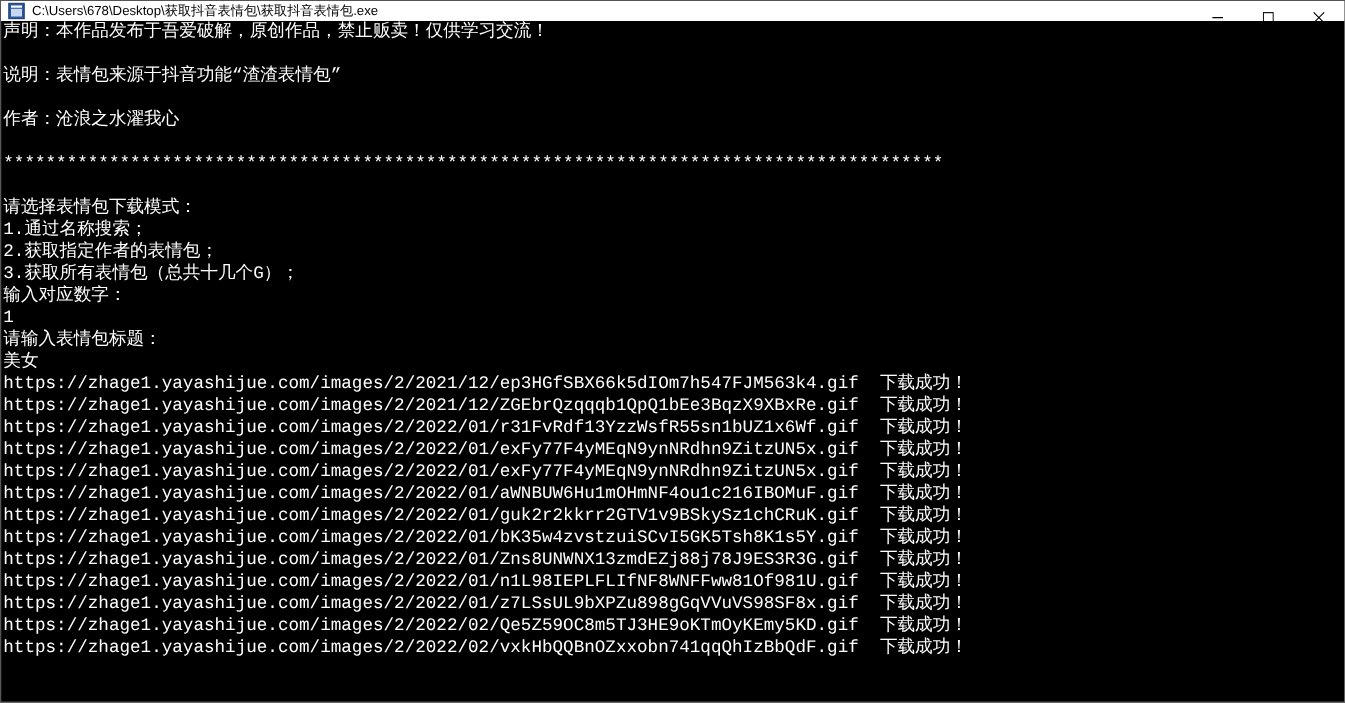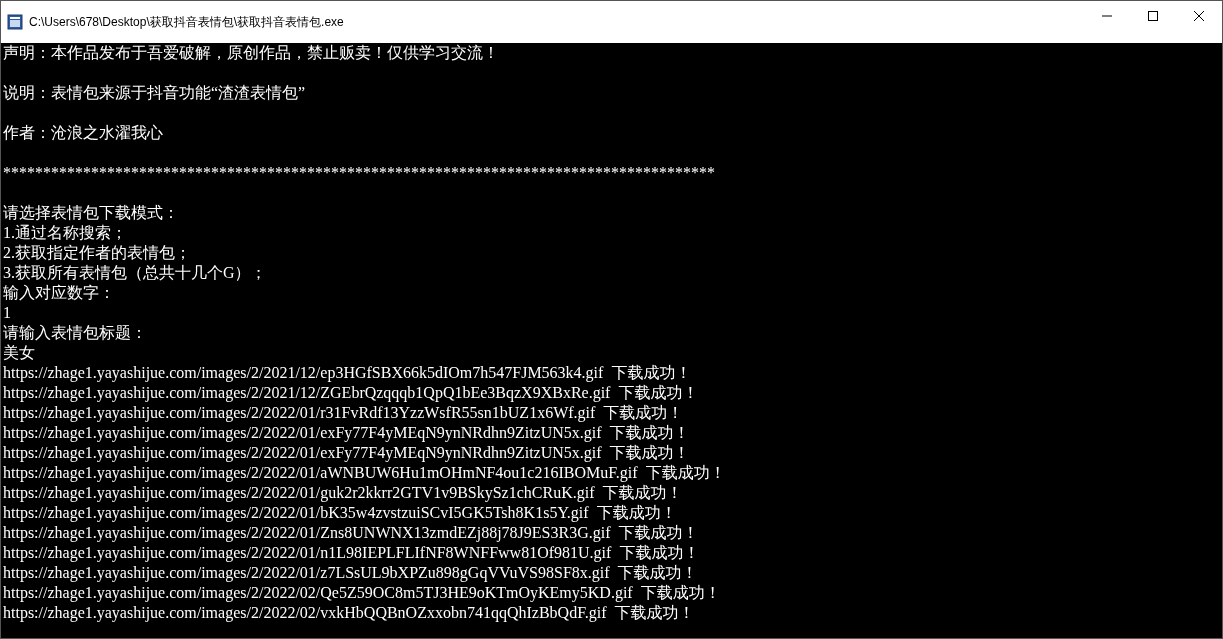--- a/index.html
+++ b/index.html
@@ -1,23 +1,23 @@
 <!DOCTYPE html>
 <html><head>
 <meta charset="utf-8">
 <style>
   * { margin: 0; padding: 0; box-sizing: border-box; }
   html, body { width: 1223px; height: 639px; font-family: "Segoe UI", Tahoma, sans-serif; overflow: hidden; background: #fff; }
   .window { width: 1223px; height: 639px; display: flex; flex-direction: column; border: 1px solid #555; background: #fff; }
-  .titlebar { height: 42px; background: #ffffff; display: flex; align-items: center; padding-left: 6px; position: relative; }
+  .titlebar { height: 18px; background: #ffffff; display: flex; align-items: center; padding-left: 6px; position: relative; }
   .titlebar-icon { width: 16px; height: 16px; margin-right: 6px; display: flex; align-items: center; justify-content: center; }
   .titlebar-title { font-size: 12px; color: #000; white-space: nowrap; }
   .window-controls { position: absolute; right: 0; top: 0; height: 30px; display: flex; }
   .win-btn { width: 46px; height: 30px; display: flex; align-items: center; justify-content: center; background: transparent; border: none; cursor: pointer; }
-  .console { flex: 1; background: #000000; color: #ffffff; font-family: Liberation Serif, serif; font-size: 16px; line-height: 20px; padding: 0 2px; overflow: hidden; white-space: pre; }
+  .console { flex: 1; background: #000000; color: #ffffff; font-family: Liberation Mono, monospace; font-size: 16px; line-height: 20px; padding: 0 2px; overflow: hidden; white-space: pre; }
   .console .line { white-space: pre; }
 </style>
 </head>
 <body>
 
 <div class="window">
 
   <div class="titlebar">
     <span class="titlebar-icon">
       <svg width="16" height="16" viewBox="0 0 16 16">

